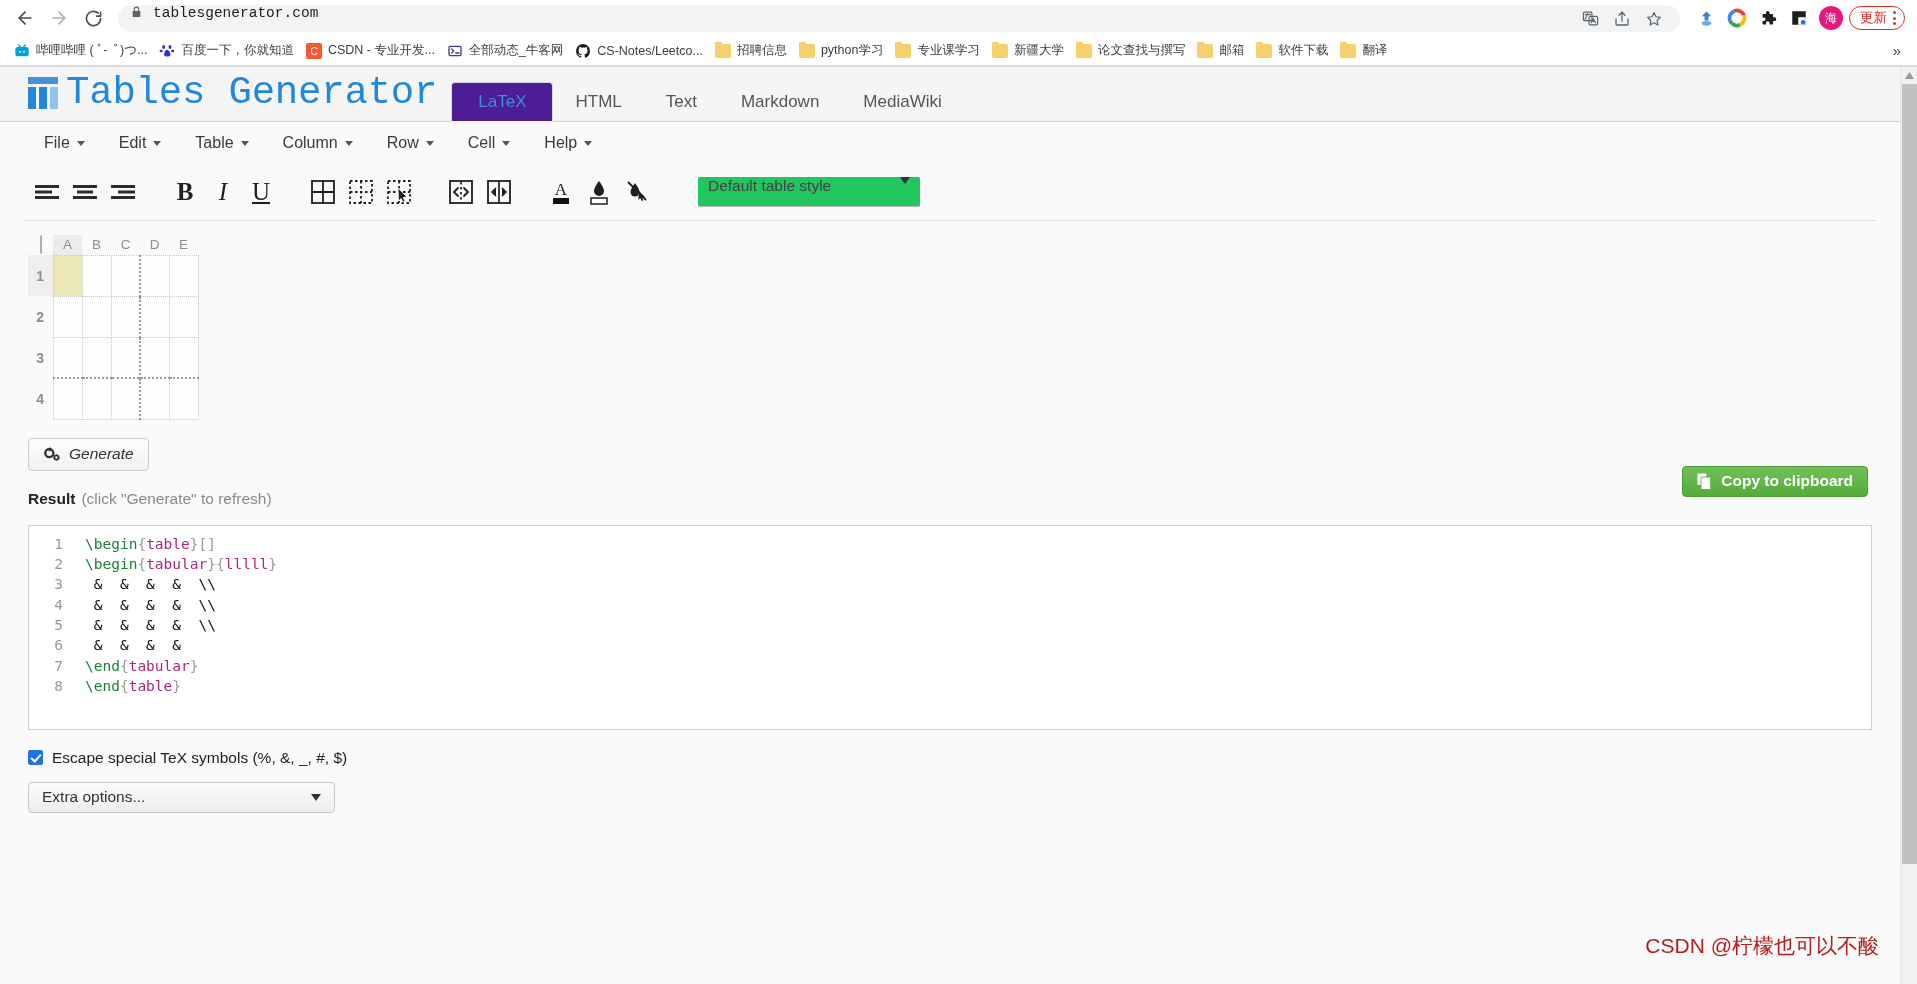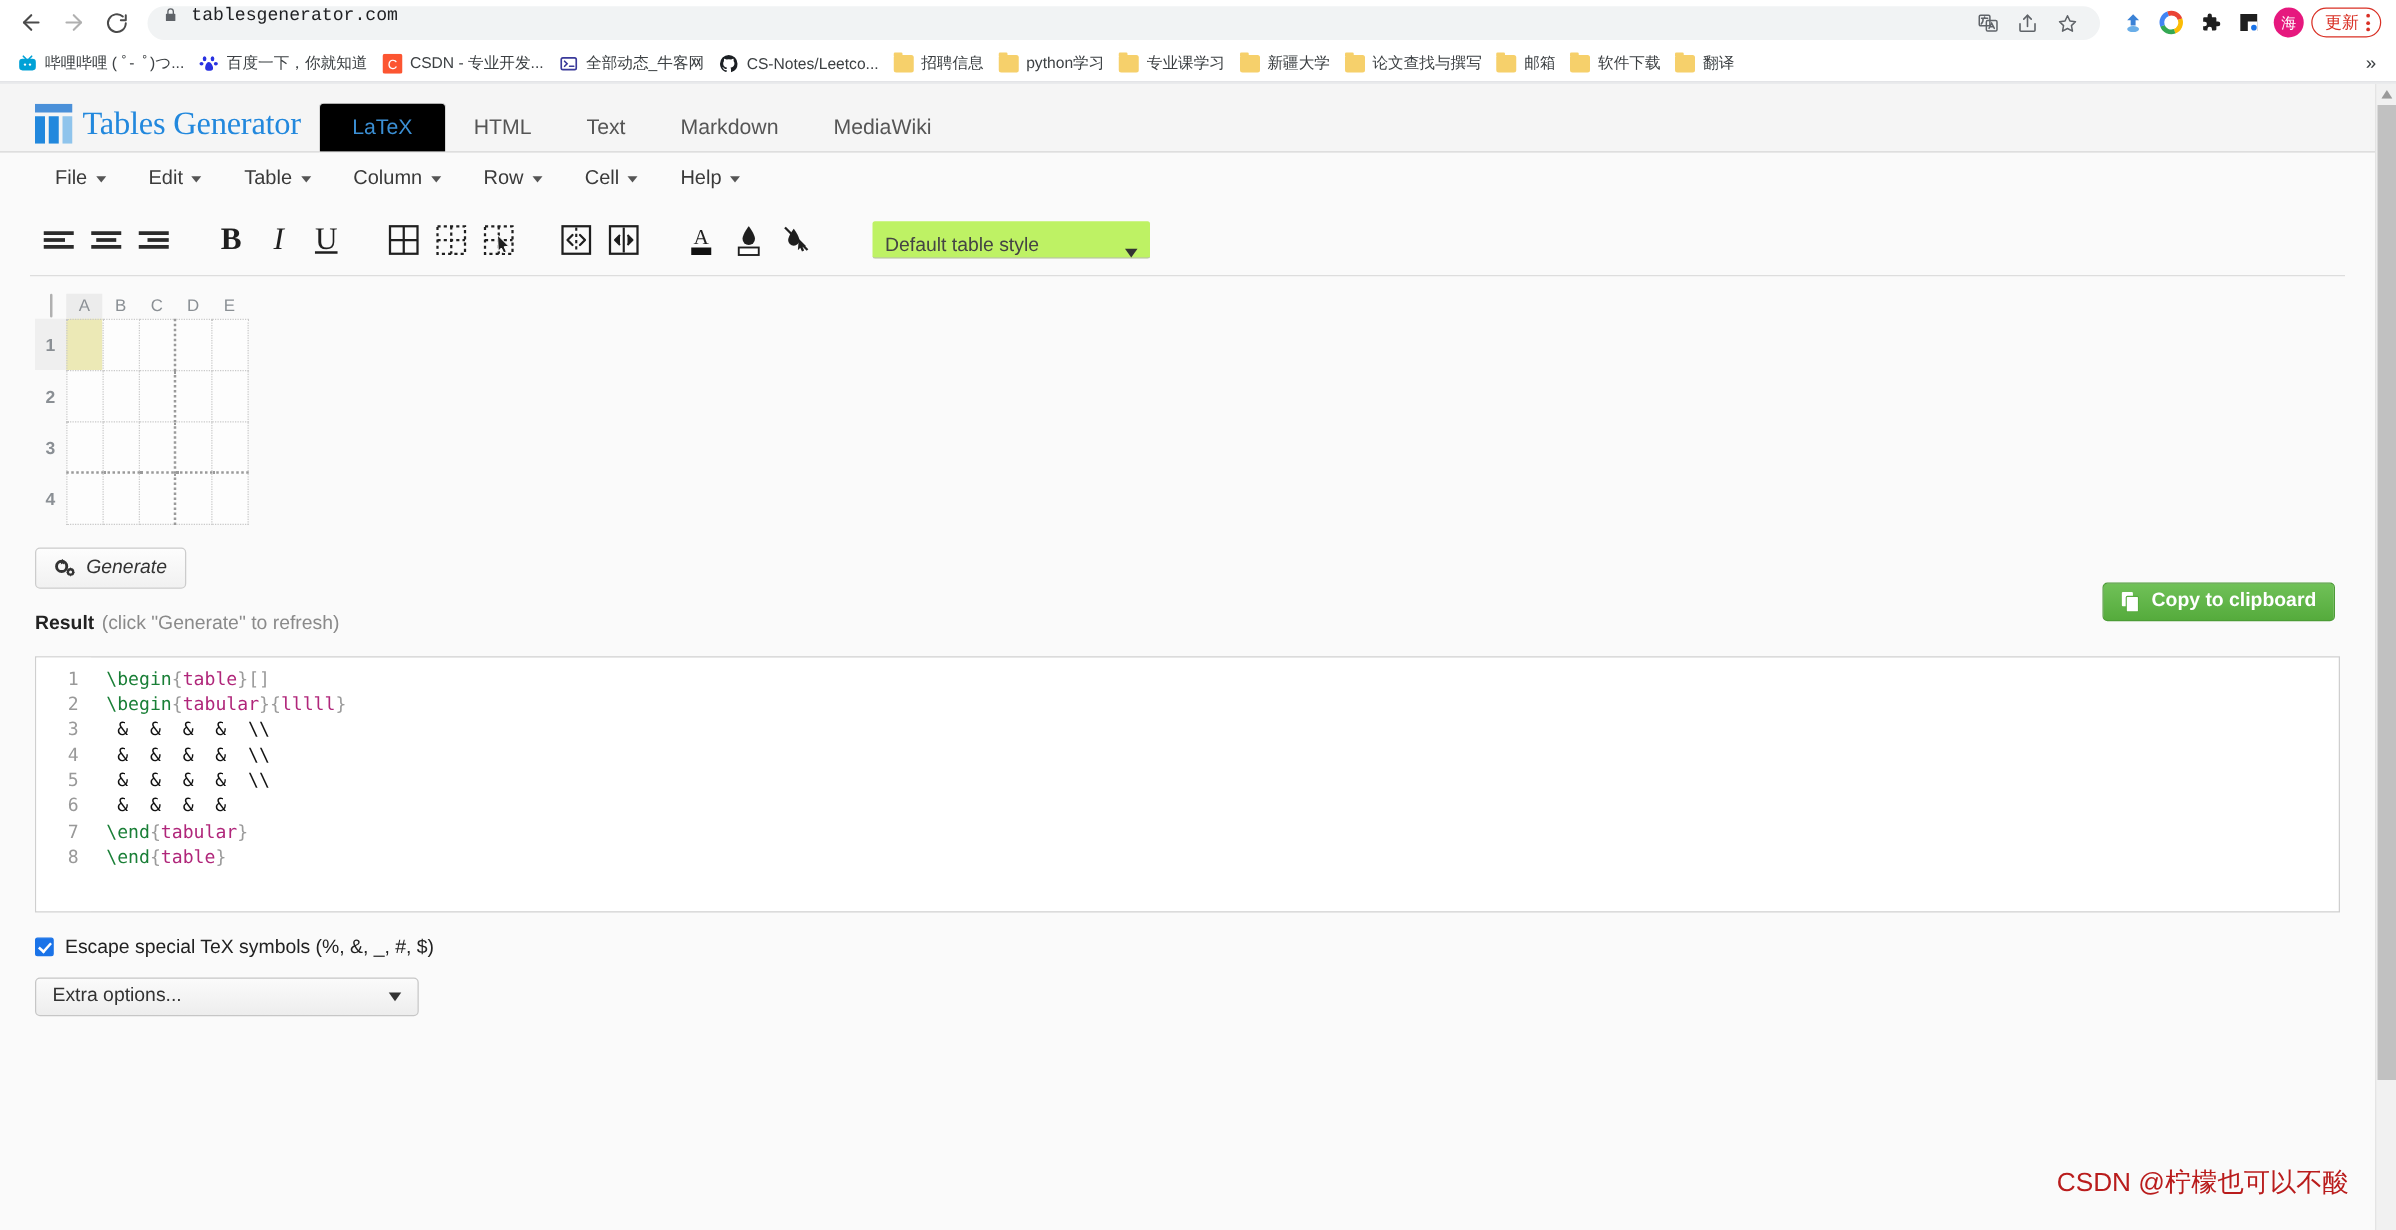--- a/index.html
+++ b/index.html
@@ -168,42 +168,42 @@
     align-items: flex-end;
     padding-left: 28px;
     position: relative;
   }
   #brand {
     display: flex; align-items: center; gap: 8px;
     padding-bottom: 6px;
   }
   #brand-logo { width: 30px; height: 32px; display:block; }
   #brand-title {
-    font-size: 26px;
+    font-size: 39px;
     color: #2288dd;
-    font-family: Liberation Serif, serif;
+    font-family: Liberation Mono, monospace;
     letter-spacing: -0.2px;
   }
   #format-tabs {
     display: flex;
     align-items: flex-end;
     margin-left: 14px;
     height: 100%;
   }
   .fmt-tab {
     font-size: 17px;
     color: #555;
     padding: 0 22px;
     height: 38px;
     line-height: 38px;
     position: relative;
   }
   .fmt-tab.active {
     color: #3b8fd4;
-    background: #000000;
+    background: #4c1d95;
     border: 1px solid #d6d6d6;
     border-bottom: 1px solid #fafafa;
     border-radius: 4px 4px 0 0;
     height: 40px;
     line-height: 38px;
     margin-bottom: -1px;
     padding: 0 26px;
   }
 
   
@@ -248,22 +248,22 @@
     display:flex; align-items:center; justify-content:center;
     color: #2b2b2b;
   }
   .tb-gap { width: 24px; }
   #table-style-select {
     margin-left: 42px;
     width: 222px;
     height: 30px;
     border: none;
     border-bottom: 1px solid #b9b9b9;
-    background: #bef264;
-    display: flex; align-items: flex-end;
+    background: #22c55e;
+    display: flex; align-items: flex-start;
     padding: 0 10px;
     position: relative;
     border-radius: 2px;
   }
   #table-style-select .sel-val { font-size: 15.5px; color: #444; }
   #table-style-select .sel-caret {
     margin-left: auto;
     width:0;height:0;
     border-left:5.5px solid transparent;
     border-right:5.5px solid transparent;

